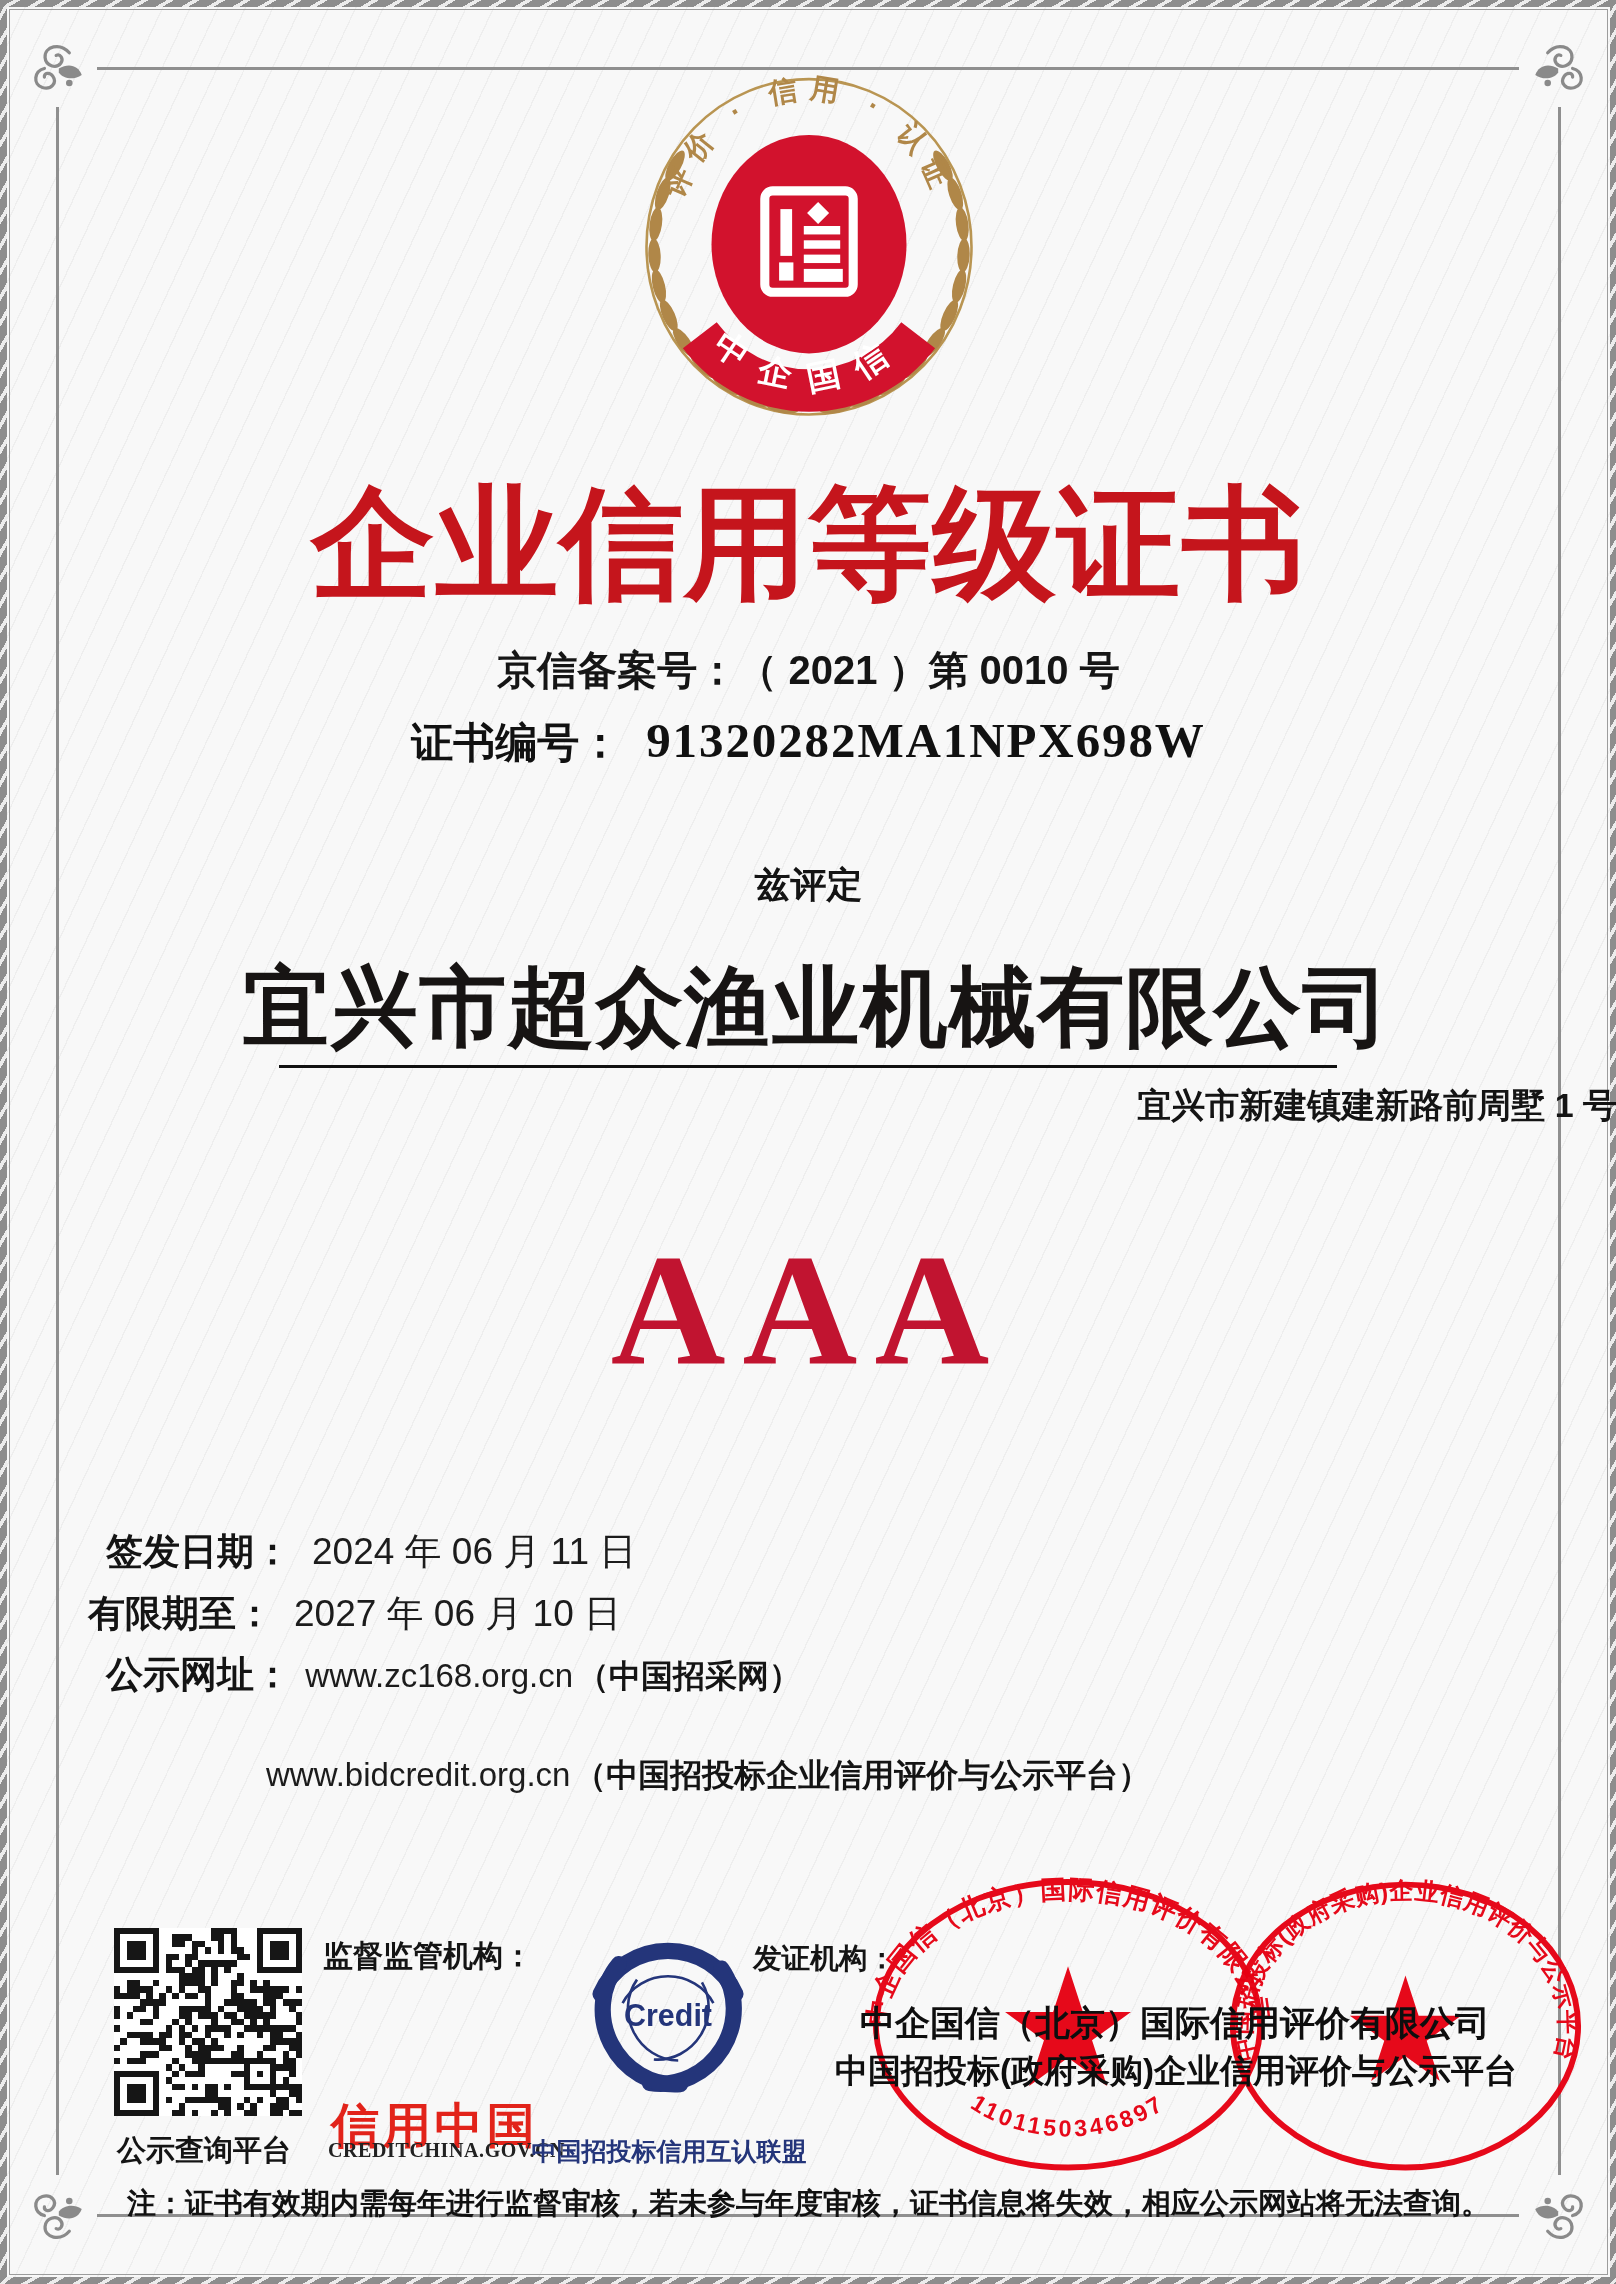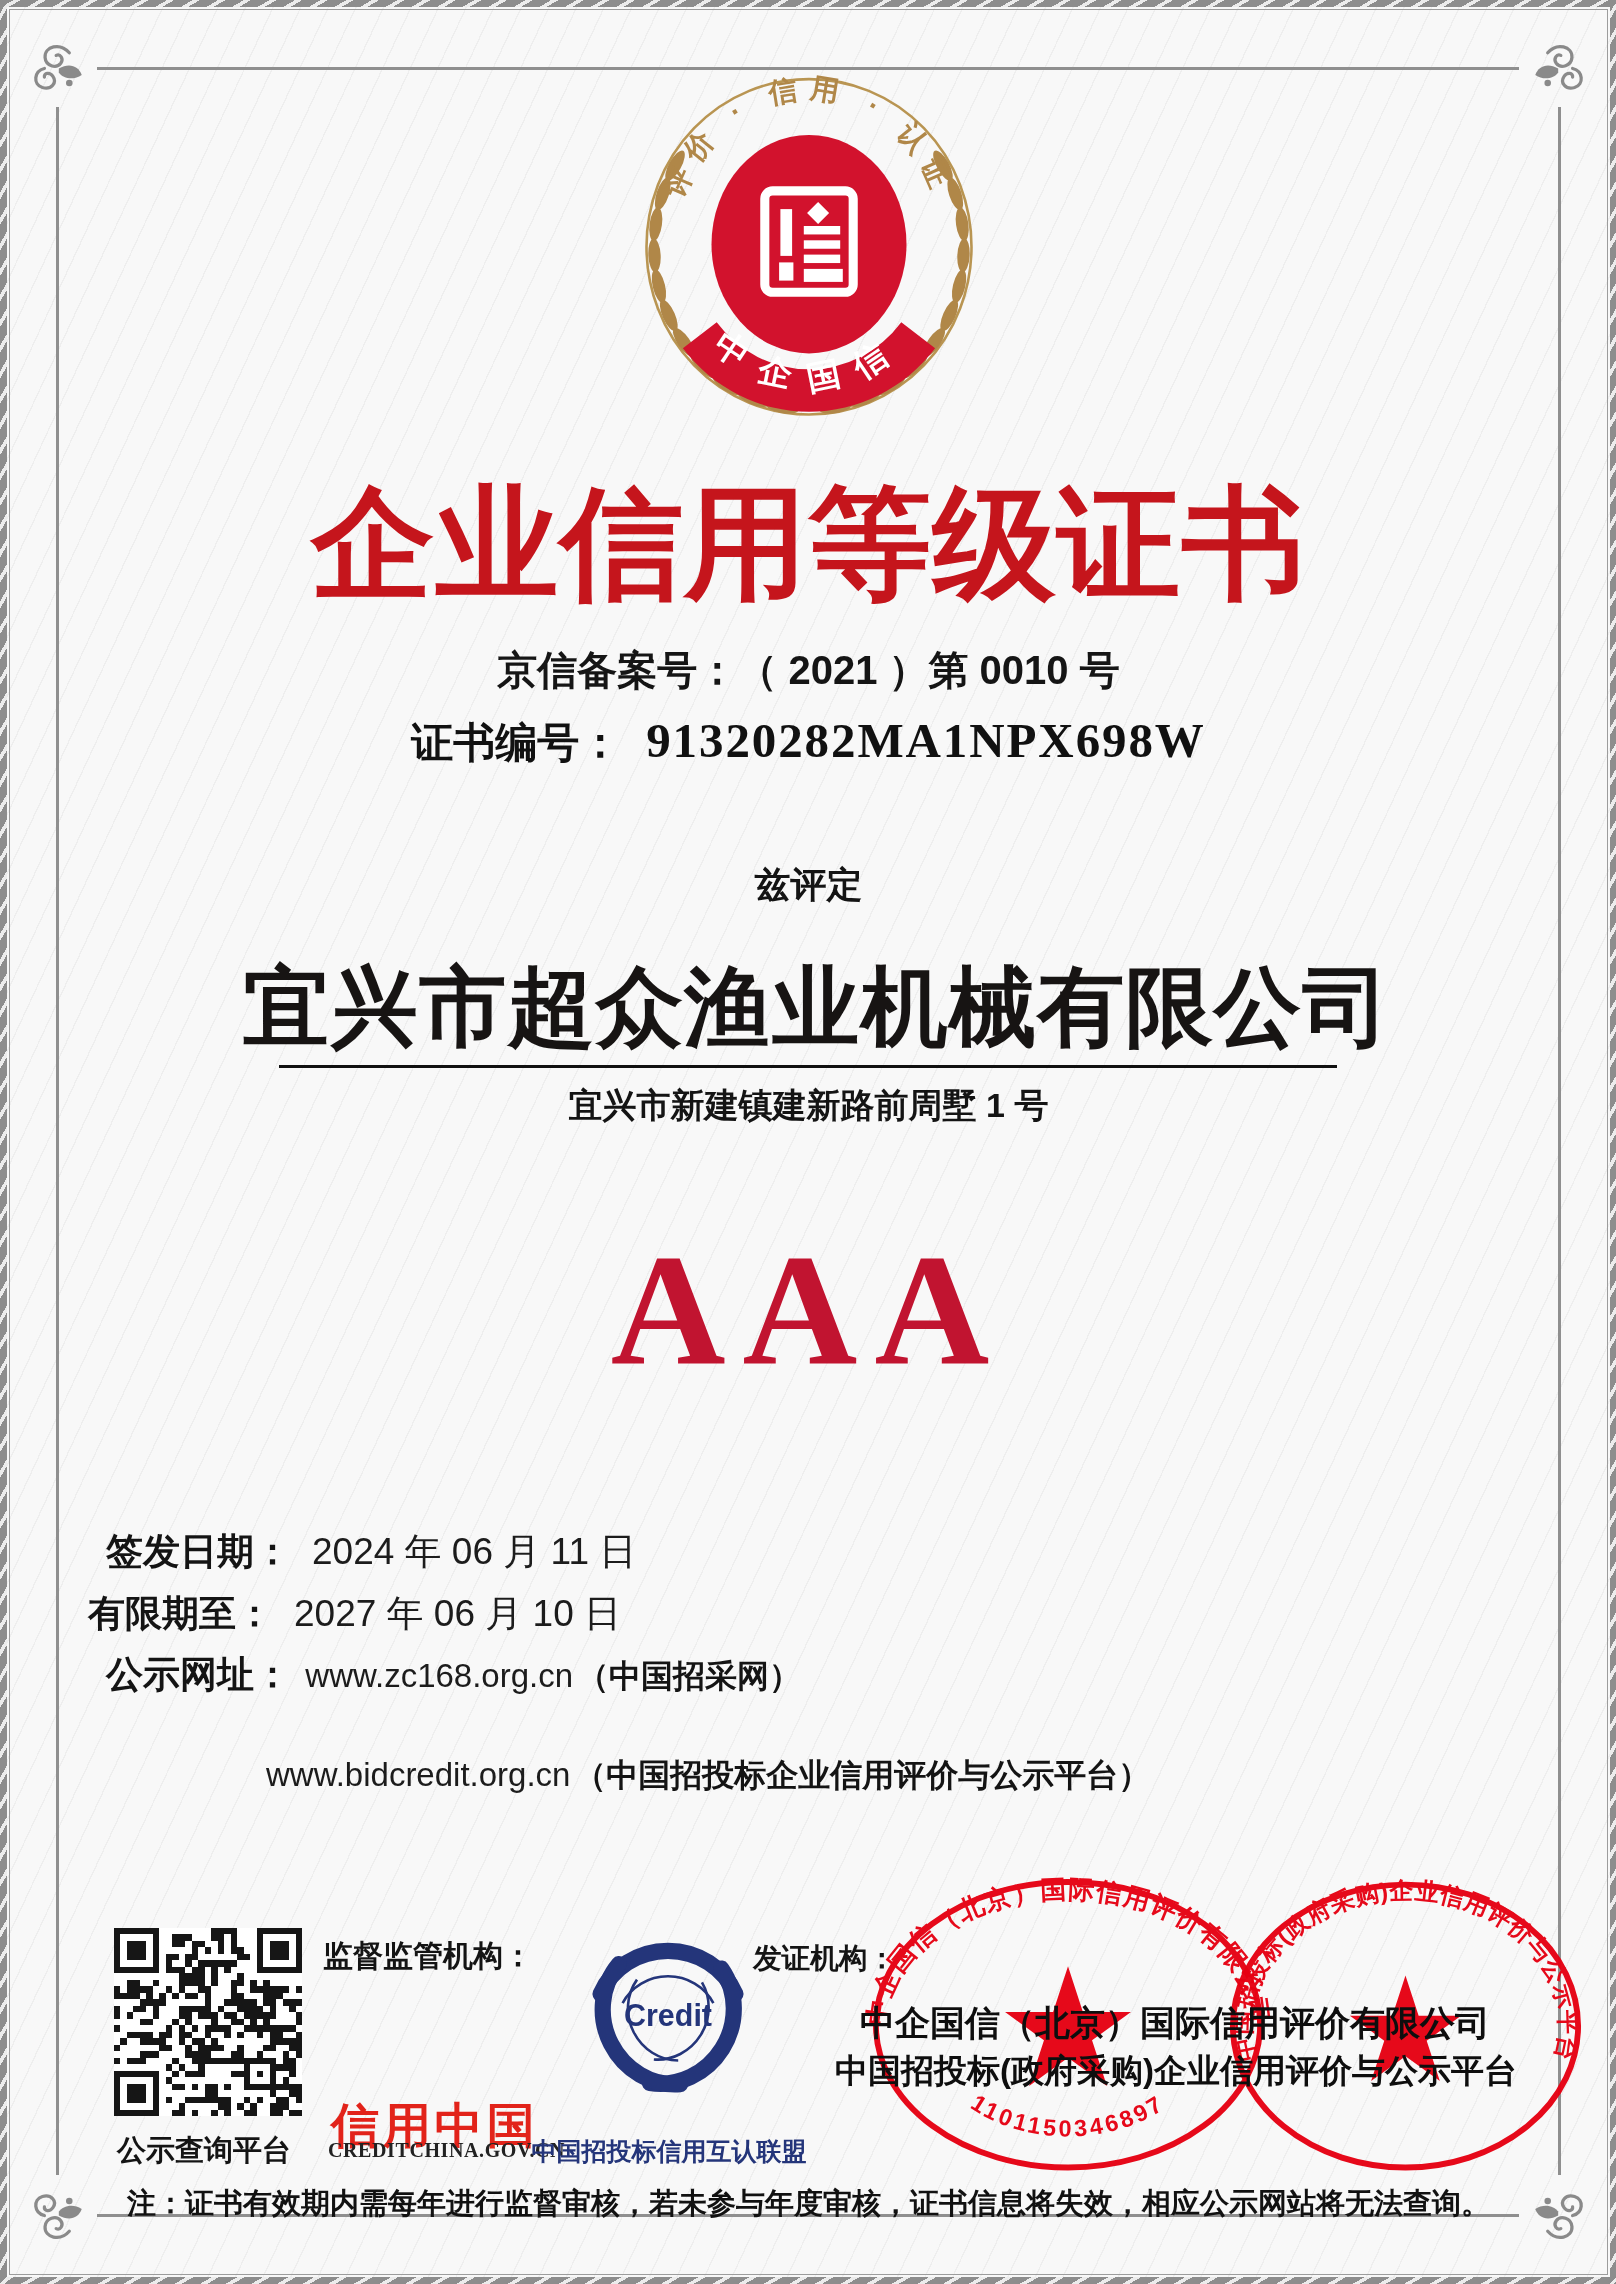--- a/index.html
+++ b/index.html
@@ -32,21 +32,21 @@
           font-weight:700;color:#151515;}
   .certno{position:absolute;left:0;top:712px;width:100%;display:flex;justify-content:center;
           align-items:baseline;gap:25px;color:#111;}
   .certno .lbl{font-size:42px;font-weight:700;}
   .certno .val{font-family:"Liberation Serif","DejaVu Serif",serif;font-size:49px;font-weight:700;letter-spacing:1.9px;}
   .hereby{position:absolute;left:0;top:861px;width:100%;text-align:center;font-size:36px;font-weight:700;color:#141414;}
   .company{position:absolute;left:0;top:962px;width:100%;text-align:center;
            font-family:"Liberation Serif","DejaVu Serif",serif;font-size:87px;line-height:1.05;
            font-weight:900;color:#171413;letter-spacing:1.3px;padding-left:8px;}
   .company-underline{position:absolute;left:279px;top:1065px;width:1058px;height:3.2px;background:#101010;}
-  .address{position:absolute;left:0;top:1083px;width:100%;text-align:center;font-size:34px;font-weight:700;color:#141414;}
+  .address{position:absolute;left:0;top:1083px;width:100%;text-align:right;font-size:34px;font-weight:700;color:#141414;}
   .rating{position:absolute;left:0;top:1231px;width:100%;text-align:center;
           font-family:"Liberation Serif","DejaVu Serif",serif;font-size:159px;line-height:1;
           font-weight:700;color:#c11430;letter-spacing:17px;}
 
   .inforow{position:absolute;white-space:nowrap;color:#141414;}
   .inforow .lbl{font-size:37px;font-weight:700;}
   .inforow .val{font-size:37px;font-weight:400;margin-left:21px;color:#1c1c1c;}
   .inforow .url{font-size:33px;font-weight:400;margin-left:14.3px;color:#1c1c1c;}
   .inforow .note{font-size:32px;font-weight:700;margin-left:3.9px;}
   .row-issue{left:106px;top:1527px;}

